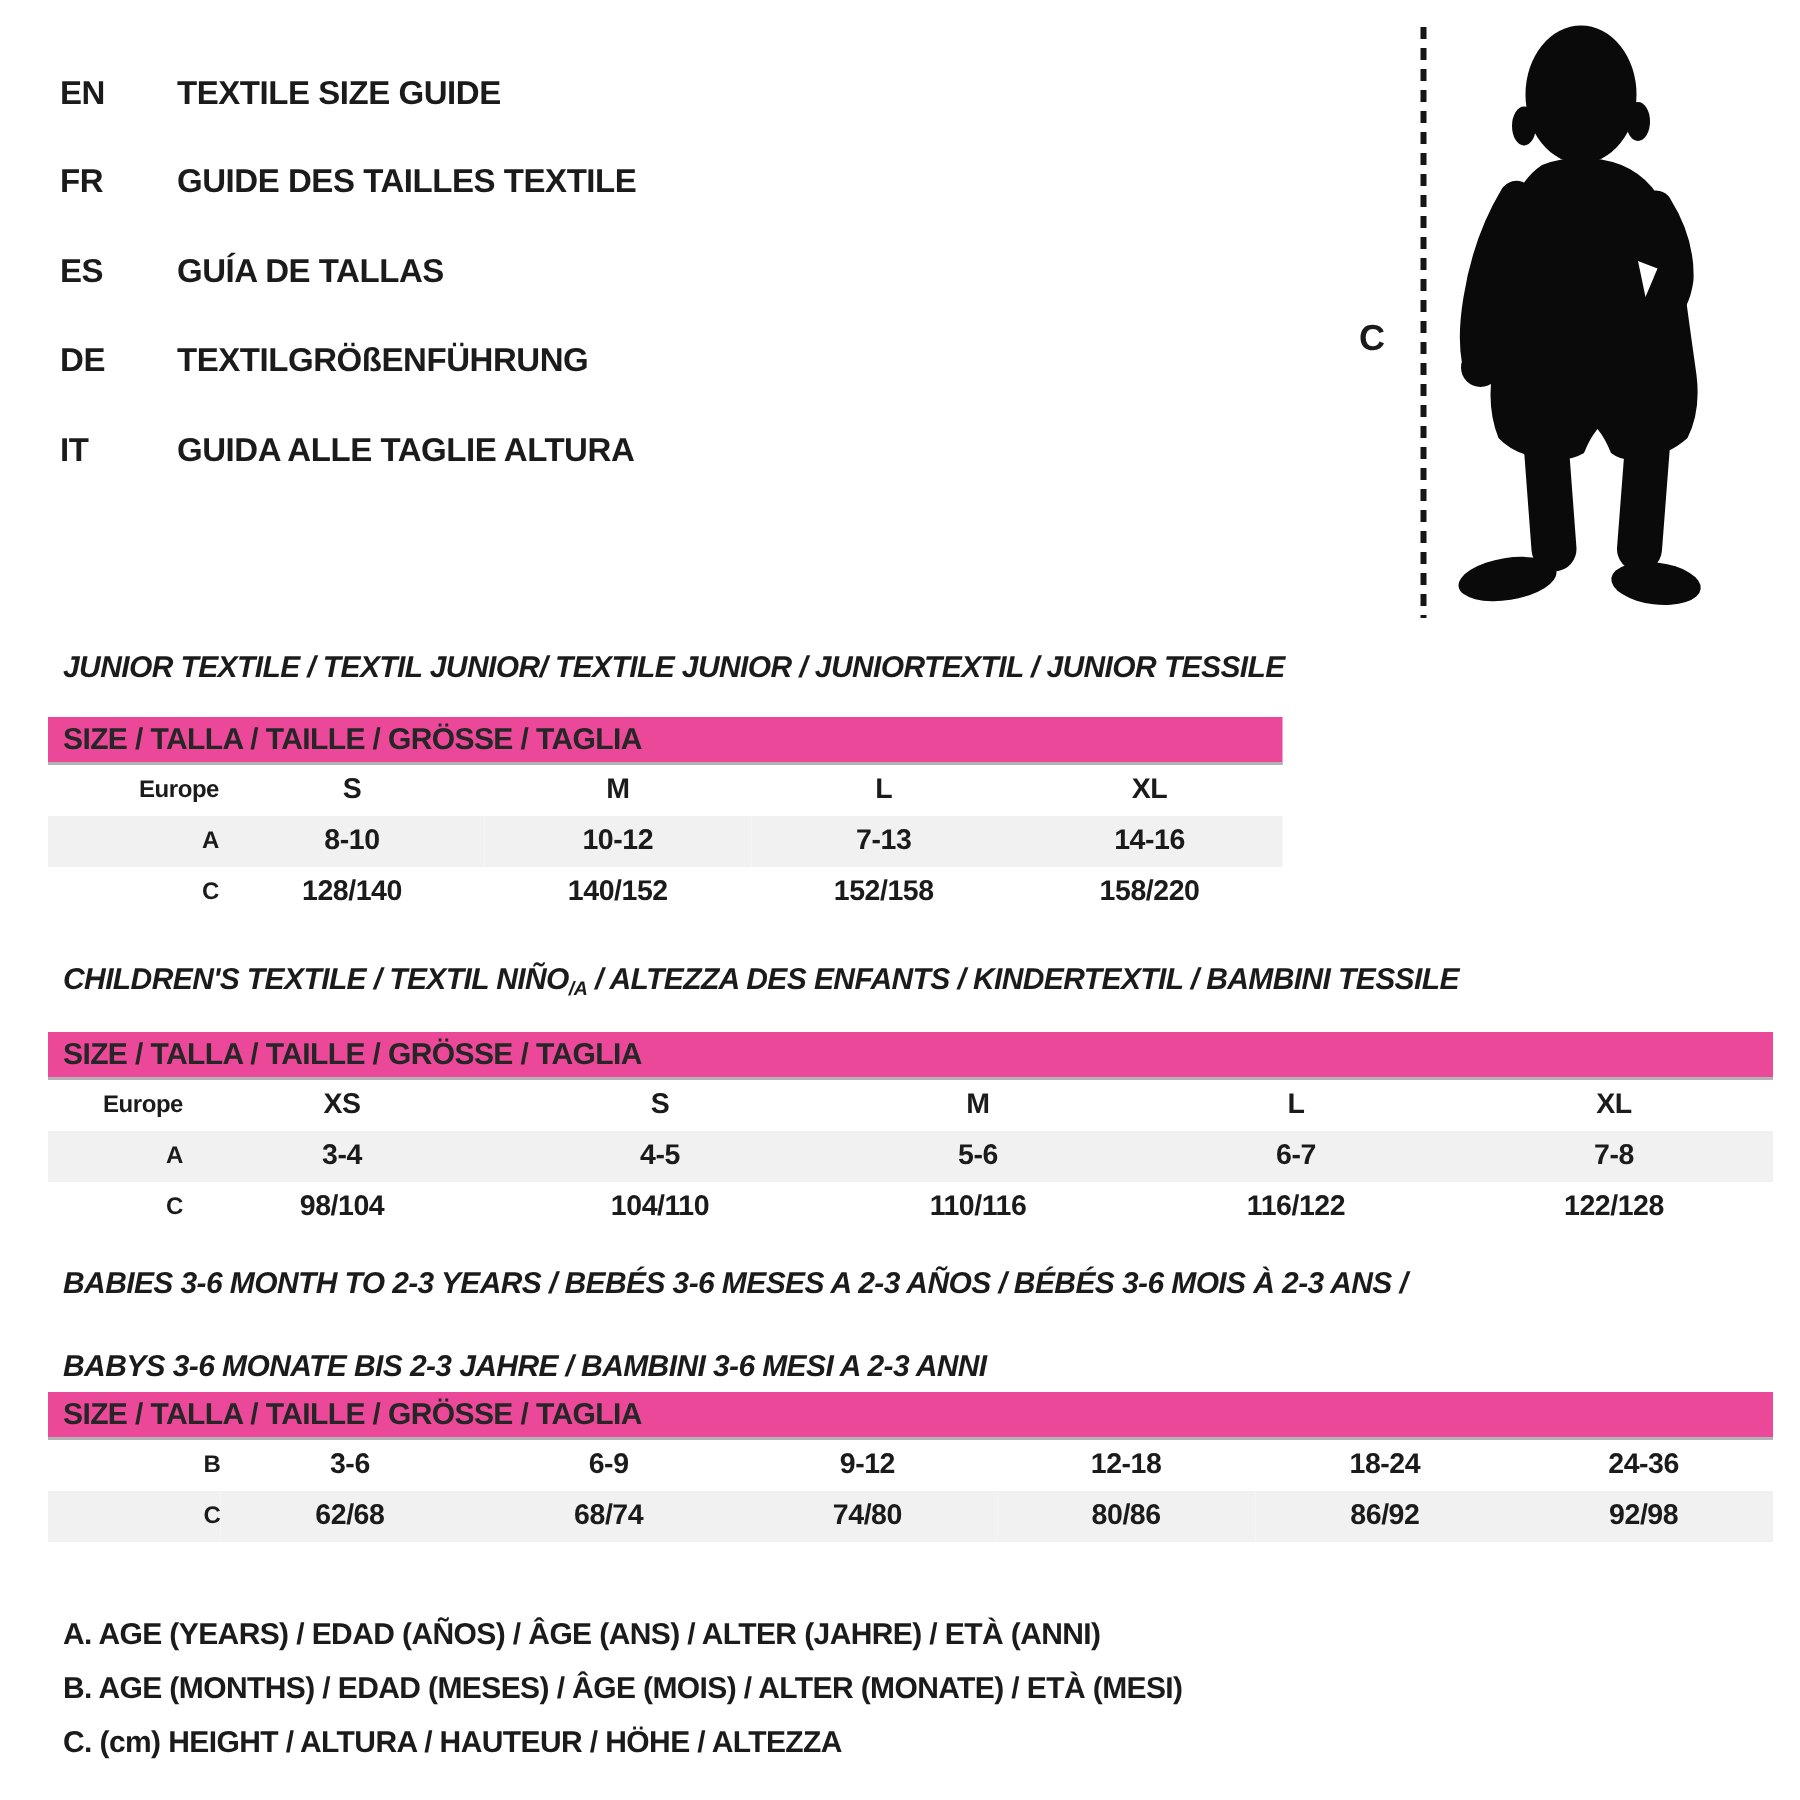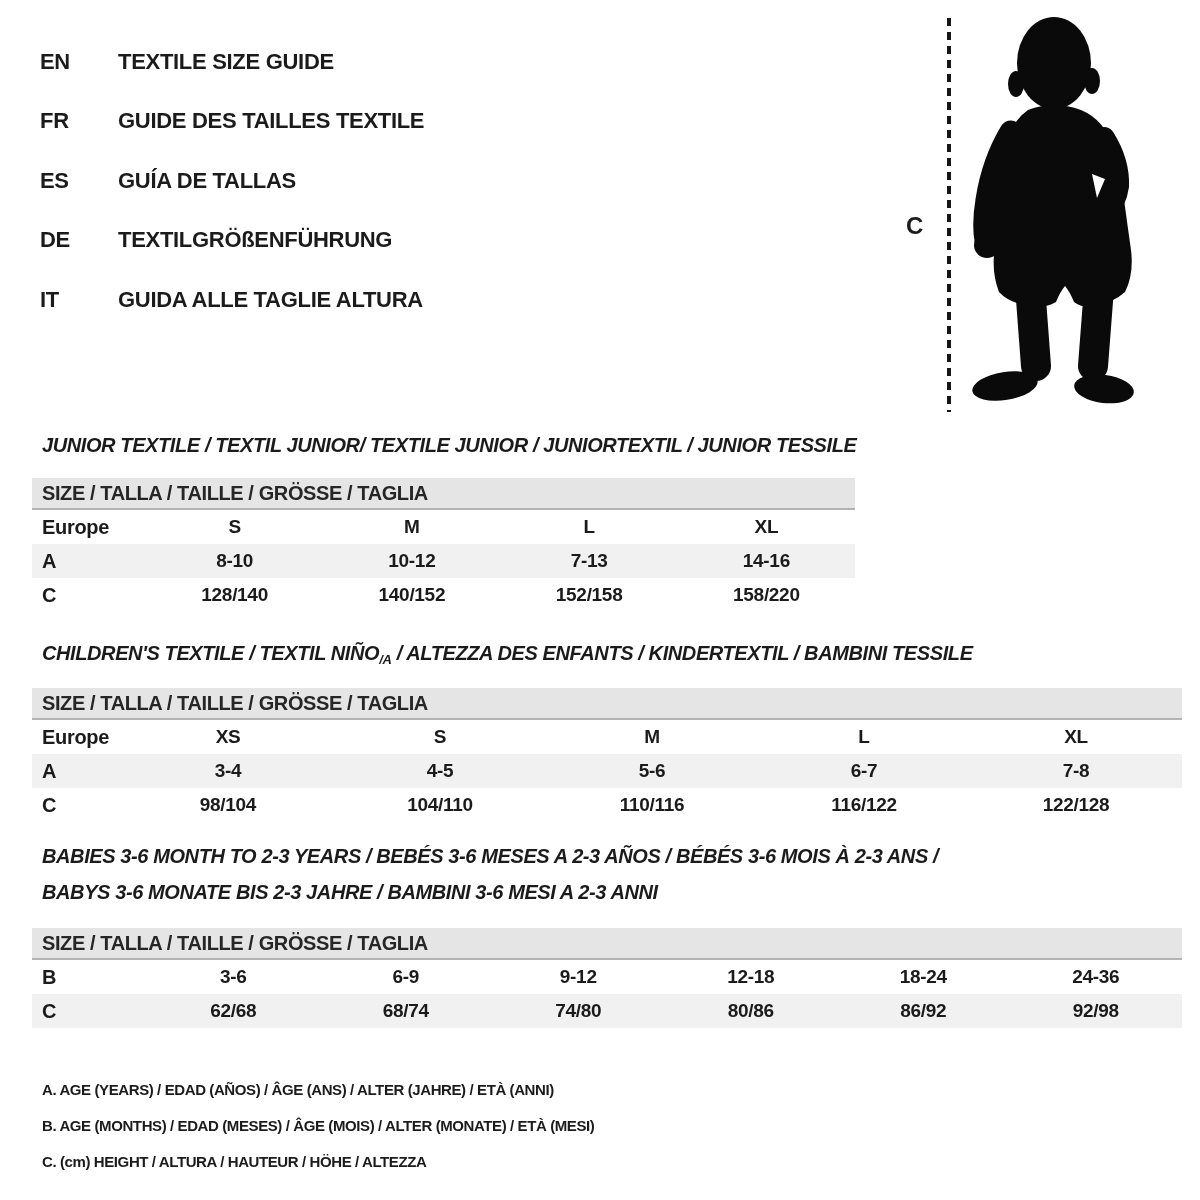--- a/index.html
+++ b/index.html
@@ -47,63 +47,63 @@
   .sec-title {
     font-size: 20px;
     font-weight: bold;
     letter-spacing: -0.4px;
     white-space: pre;
     font-style: italic;
   }
   #junior-title   { left: 42px; top: 434px; }
   #children-title { left: 42px; top: 642px; }
   #babies-title-1 { left: 42px; top: 845px; }
-  #babies-title-2 { left: 42px; top: 881px; }
+  #babies-title-2 { left: 42px; top: 900px; }
   .sub { font-size: 13px; vertical-align: -4px; letter-spacing: -0.3px; }
 
   
   table.size-table {
     position: absolute;
     border-collapse: collapse;
     table-layout: fixed;
   }
   #junior-table   { left: 32px; top: 478px; width: 823px; }
   #children-table { left: 32px; top: 688px; width: 1150px; }
   #babies-table   { left: 32px; top: 928px; width: 1150px; }
   th.bar {
-    background: #e5e5e5;
+    background: #ec4899;
     border-bottom: 2px solid #b3b3b3;
     height: 30px;
     text-align: left;
     padding: 0 0 0 10px;
     font-size: 20px;
     font-weight: bold;
     letter-spacing: -0.4px;
     color: #262626;
     white-space: pre;
   }
   td {
     height: 34px;
     padding: 0;
     font-size: 19px;
     font-weight: bold;
     text-align: center;
     letter-spacing: -0.3px;
   }
   td.lbl {
-    text-align: left;
+    text-align: right;
     padding-left: 10px;
-    font-size: 20px;
+    font-size: 16px;
   }
   tr.alt td { background: #f1f1f1; }
 
   
   .legend { left: 42px; top: 1072px; }
   .legend-line {
-    font-size: 15px;
+    font-size: 20px;
     font-weight: bold;
     line-height: 36px;
     letter-spacing: -0.4px;
     white-space: pre;
   }
 </style>
 </head>
 <body>
 
 <div class="abs lang-list">

